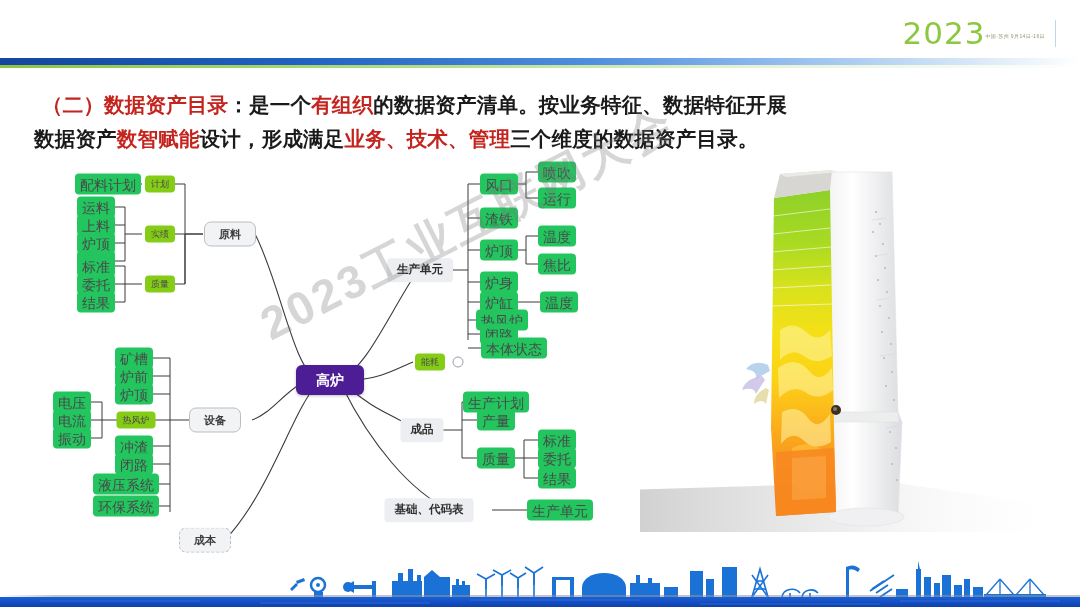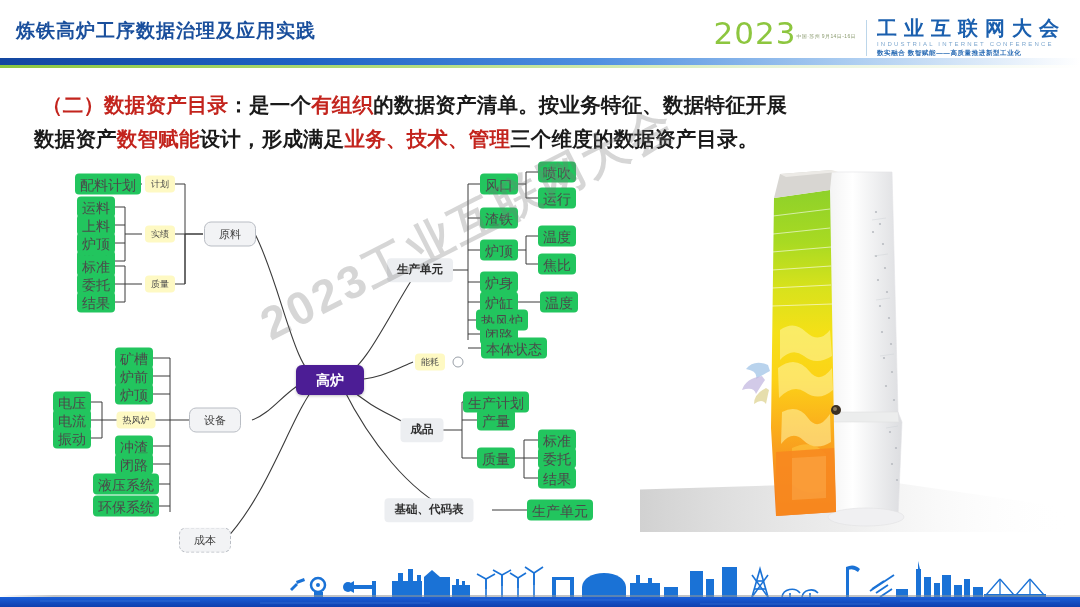--- a/index.html
+++ b/index.html
@@ -51,24 +51,24 @@
   
   .map{position:absolute;left:30px;top:162px;width:620px;height:390px;}
   .map svg{position:absolute;left:0;top:0;}
   .node{
     position:absolute;transform:translate(-50%,-50%);
     background:#eef0f2;border-radius:4px;color:#4a4a4a;
     font-size:9px;line-height:1;padding:4px 6px;white-space:nowrap;
     text-align:center;font-weight:400;
   }
   .node.leaf{background:#22c55e;font-size:14px;padding:3.5px 5px;}
-  .node.mid{background:#fef9c3;font-size:9px;padding:4px 6px;}
+  .node.mid{background:#84cc16;font-size:9px;padding:4px 6px;}
   .node.cat{
     background:#f2f3f5;border:1px solid #b9bdc4;border-radius:7px;
-    font-size:11px;padding:6px 14px;color:#3d3d3d;
+    font-size:11px;padding:6px 14px;color:#3d3d3d;font-weight:bold;
   }
   .node.cat.dashed{border-style:dashed;}
   .node.big{
     background:#eceef1;border-radius:4px;font-size:11.5px;font-weight:700;
     padding:6px 10px;color:#2e2e2e;
   }
   .node.root{
     background:#4c1d95;color:#fff;font-weight:700;font-size:14px;
     border-radius:6px;padding:8px 20px;box-shadow:0 1px 3px rgba(0,0,0,.25);
   }
@@ -92,35 +92,29 @@
 
   
   .footer{position:absolute;left:0;bottom:0;width:1080px;height:62px;overflow:hidden;}
   .footer svg{position:absolute;left:0;bottom:0;}
 </style>
 </head>
 <body>
 
 <div class="slide">
 
-  <div class="hdr-title">炼铁高炉工序数据治理及应用实践</div>
   <div class="hdr-rule"></div>
   <div class="hdr-rule2"></div>
 
   <div class="logo">
     <div class="logo-year">
       <div class="yr">2023</div>
       <div class="ymeta">中国·苏州  9月14日-16日</div>
     </div>
     <div class="logo-sep"></div>
-    <div class="logo-main">
-      <div class="logo-cn">工业互联网大会</div>
-      <div class="logo-en">INDUSTRIAL INTERNET CONFERENCE</div>
-      <div class="logo-sub">数实融合  数智赋能——高质量推进新型工业化</div>
-    </div>
   </div>
 
   <div class="headline">
     <span class="red">（二）</span><span class="red">数据资产目录</span><span>：是一个</span><span class="red">有组织</span><span>的数据资产清单。按业务特征、数据特征开展</span>
     <span class="l2"><span>数据资产</span><span class="red">数智赋能</span><span>设计，形成满足</span><span class="red">业务、技术、管理</span><span>三个维度的数据资产目录。</span></span>
   </div>
 
   <div class="map">
 
     <svg width="620" height="390">

